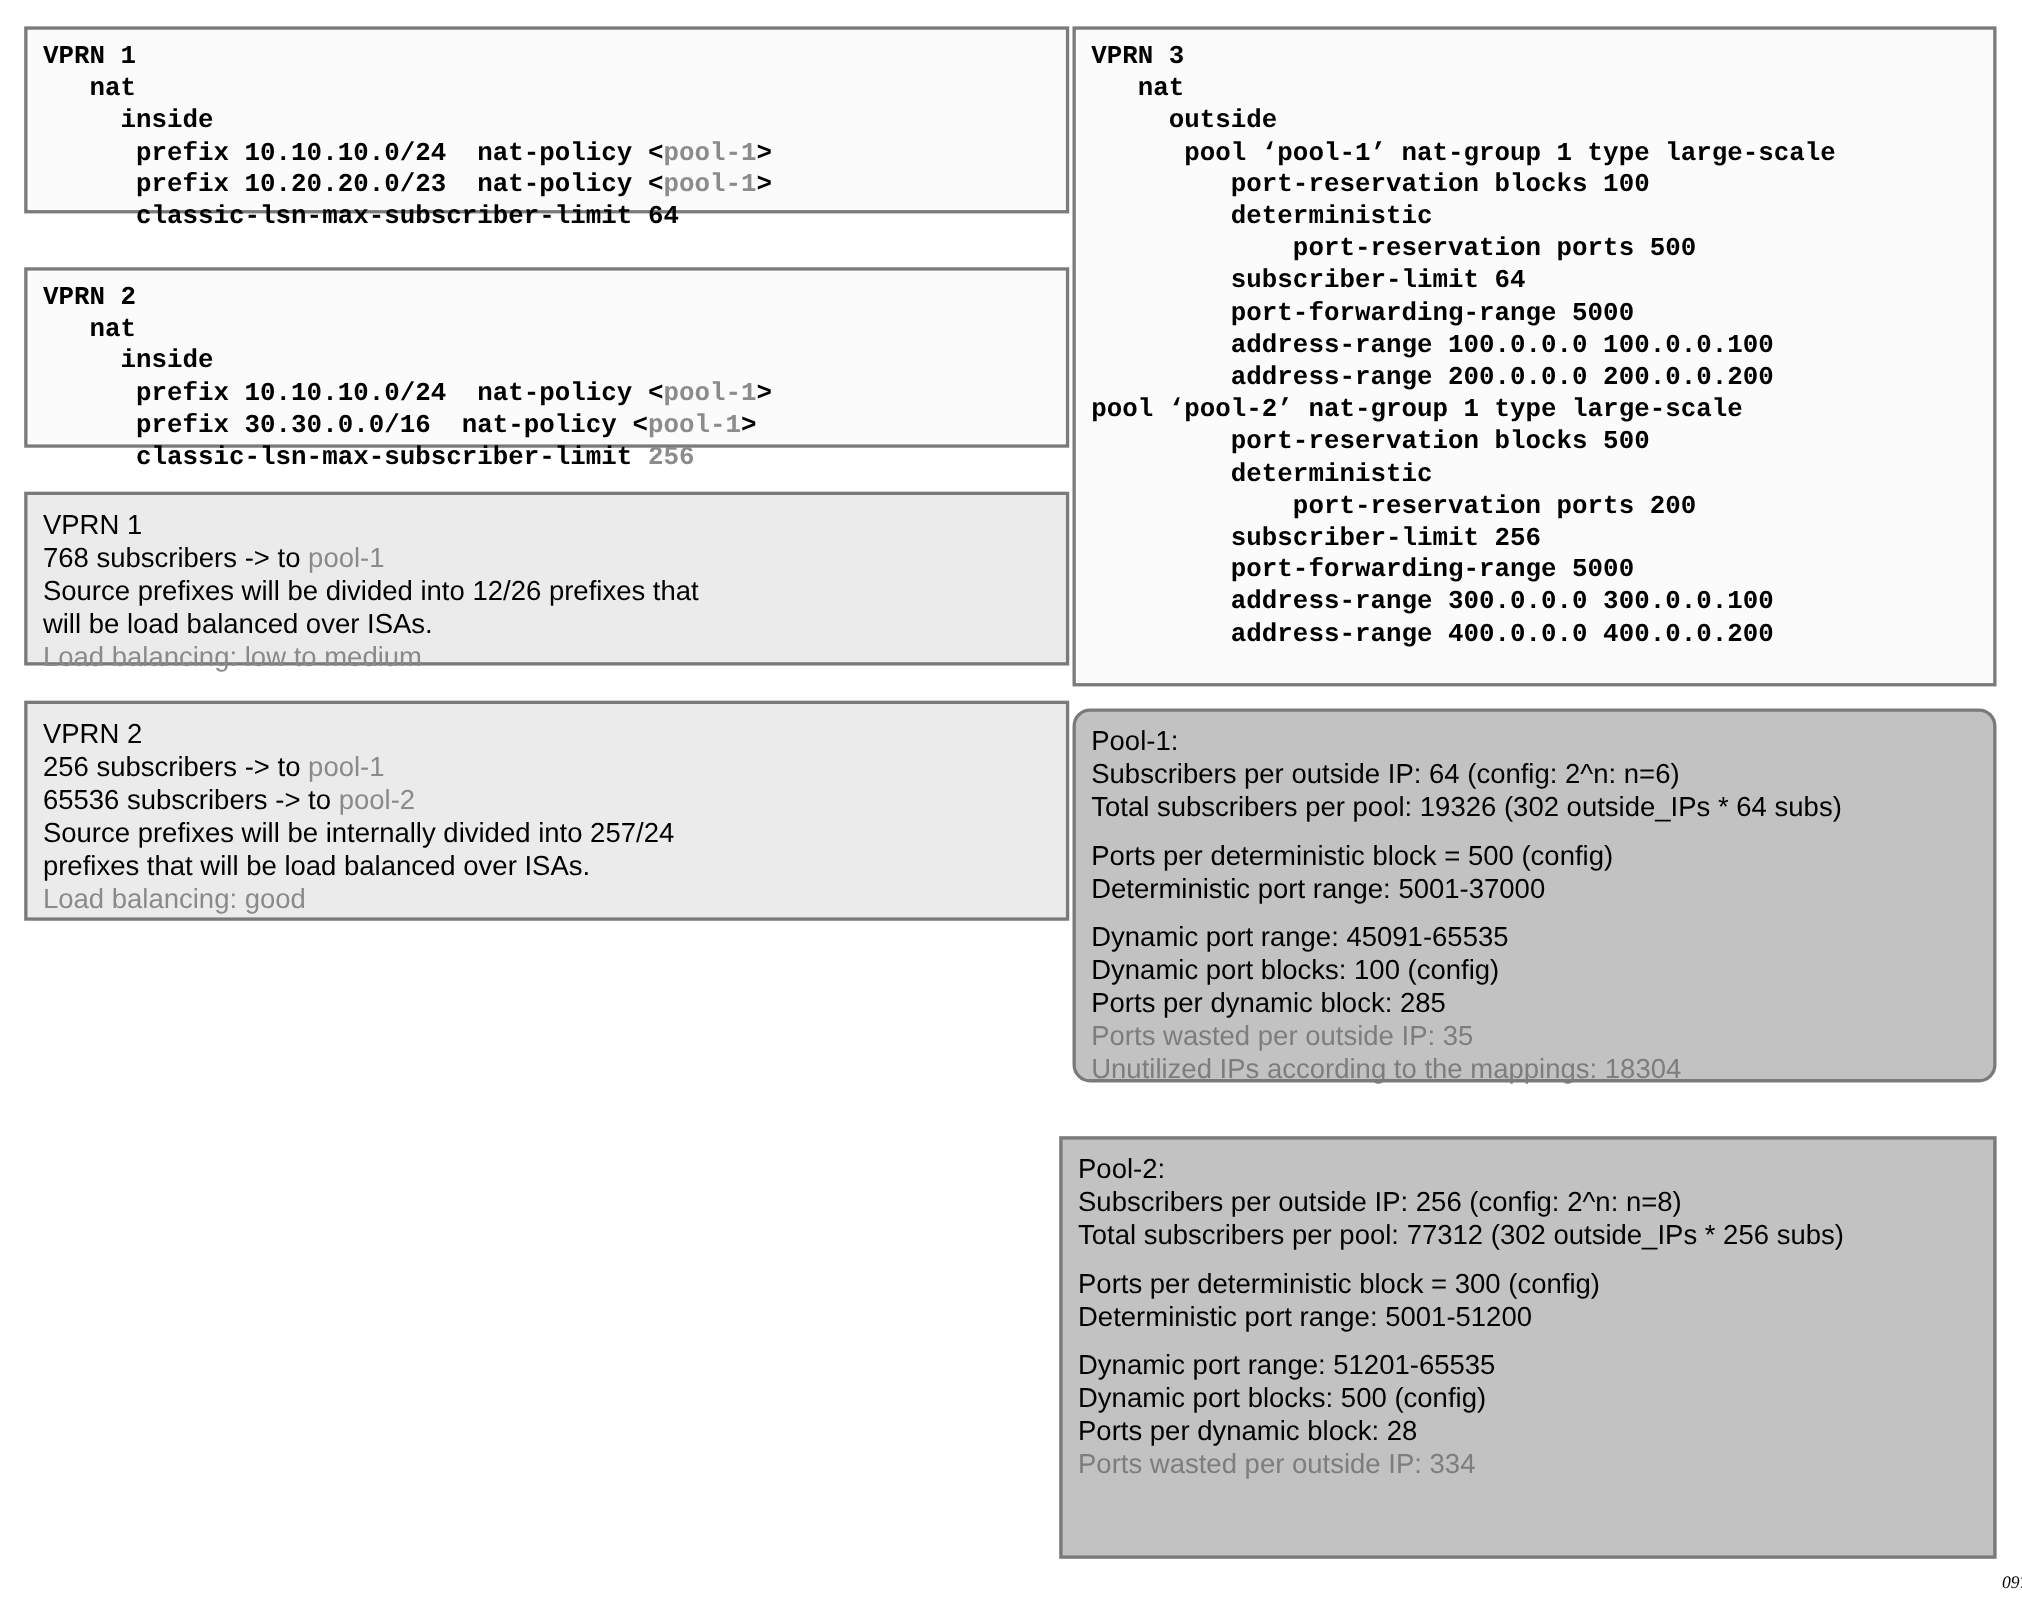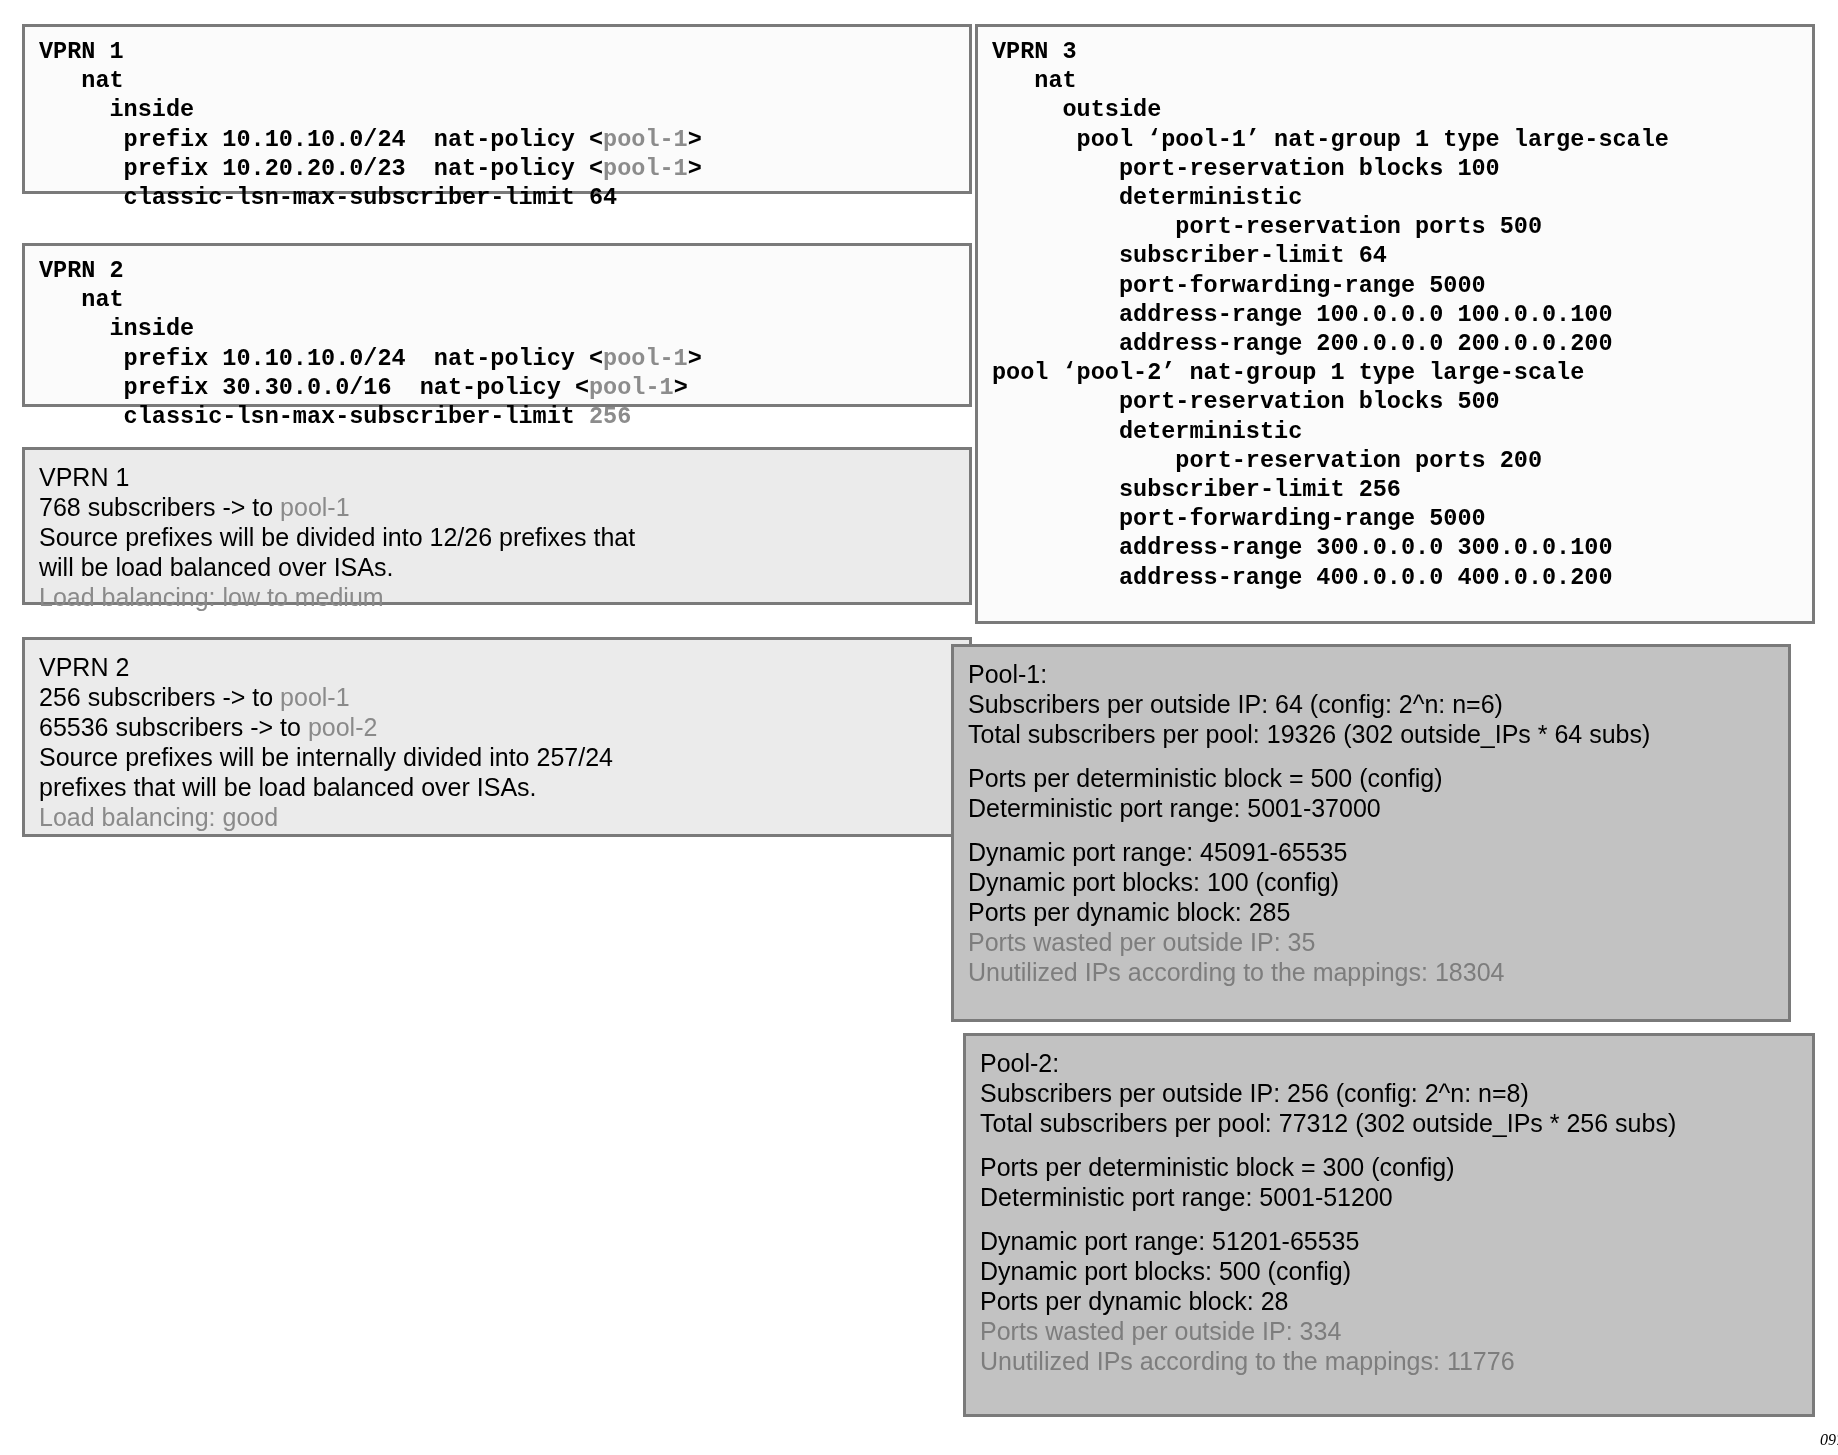--- a/index.html
+++ b/index.html
@@ -92,21 +92,21 @@
     font-size: 16px;
     color: #000000;
   }
 
   
   #vprn1-code { left: 22px;  top: 24px;  width: 950px; height: 170px; }
   #vprn2-code { left: 22px;  top: 243px; width: 950px; height: 164px; }
   #vprn1-note { left: 22px;  top: 447px; width: 950px; height: 158px; }
   #vprn2-note { left: 22px;  top: 637px; width: 950px; height: 200px; }
   #vprn3-code { left: 975px; top: 24px;  width: 840px; height: 600px; }
-  #pool1-note { left: 951px; top: 644px; width: 840px; height: 378px; }
+  #pool1-note { left: 975px; top: 644px; width: 840px; height: 340px; border-radius: 16px; }
   #pool2-note { left: 963px; top: 1033px;width: 852px; height: 384px; }
 </style>
 </head>
 <body>
 
 <div class="canvas">
 
   <div class="box code-box" id="vprn1-code">
     <pre class="code pad-code"><span>VPRN 1</span>
 <span>   nat</span>
@@ -191,18 +191,17 @@
         <div class="pool-line">Subscribers per outside IP: 256 (config: 2^n: n=8)</div>
         <div class="pool-line">Total subscribers per pool: 77312 (302 outside_IPs * 256 subs)</div>
         <div class="spacer"></div>
         <div class="pool-line">Ports per deterministic block = 300 (config)</div>
         <div class="pool-line">Deterministic port range: 5001-51200</div>
         <div class="spacer"></div>
         <div class="pool-line">Dynamic port range: 51201-65535</div>
         <div class="pool-line">Dynamic port blocks: 500 (config)</div>
         <div class="pool-line">Ports per dynamic block: 28</div>
         <div class="pool-line dim">Ports wasted per outside IP: 334</div>
-        <div class="pool-line dim">Unutilized IPs according to the mappings: 11776</div>
       </div>
   </div>
 
   <div class="figno">0979</div>
 </div>
 
 </body></html>

